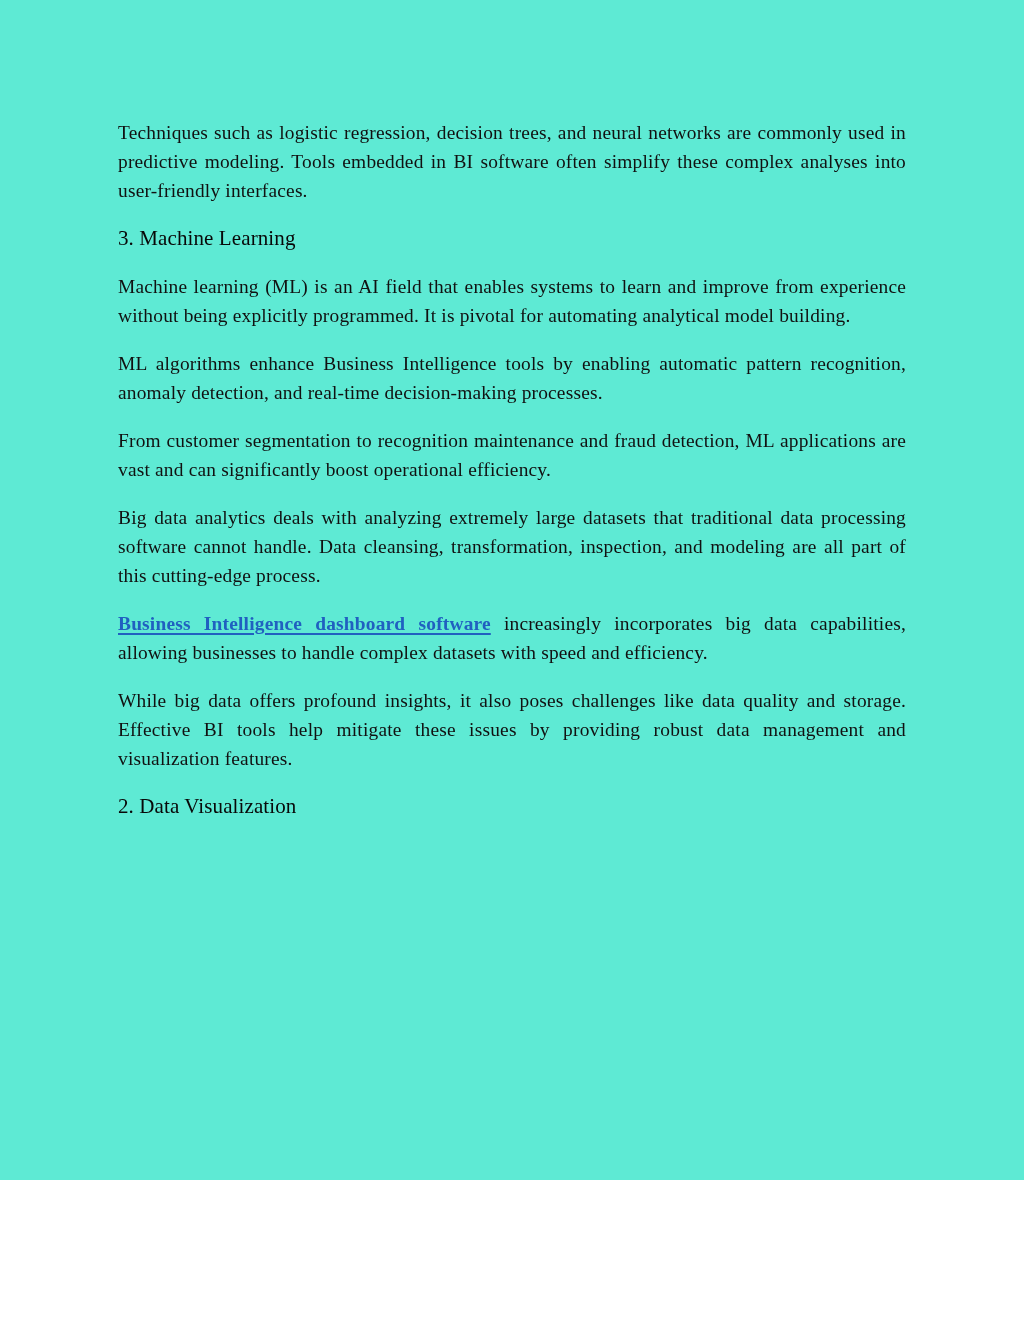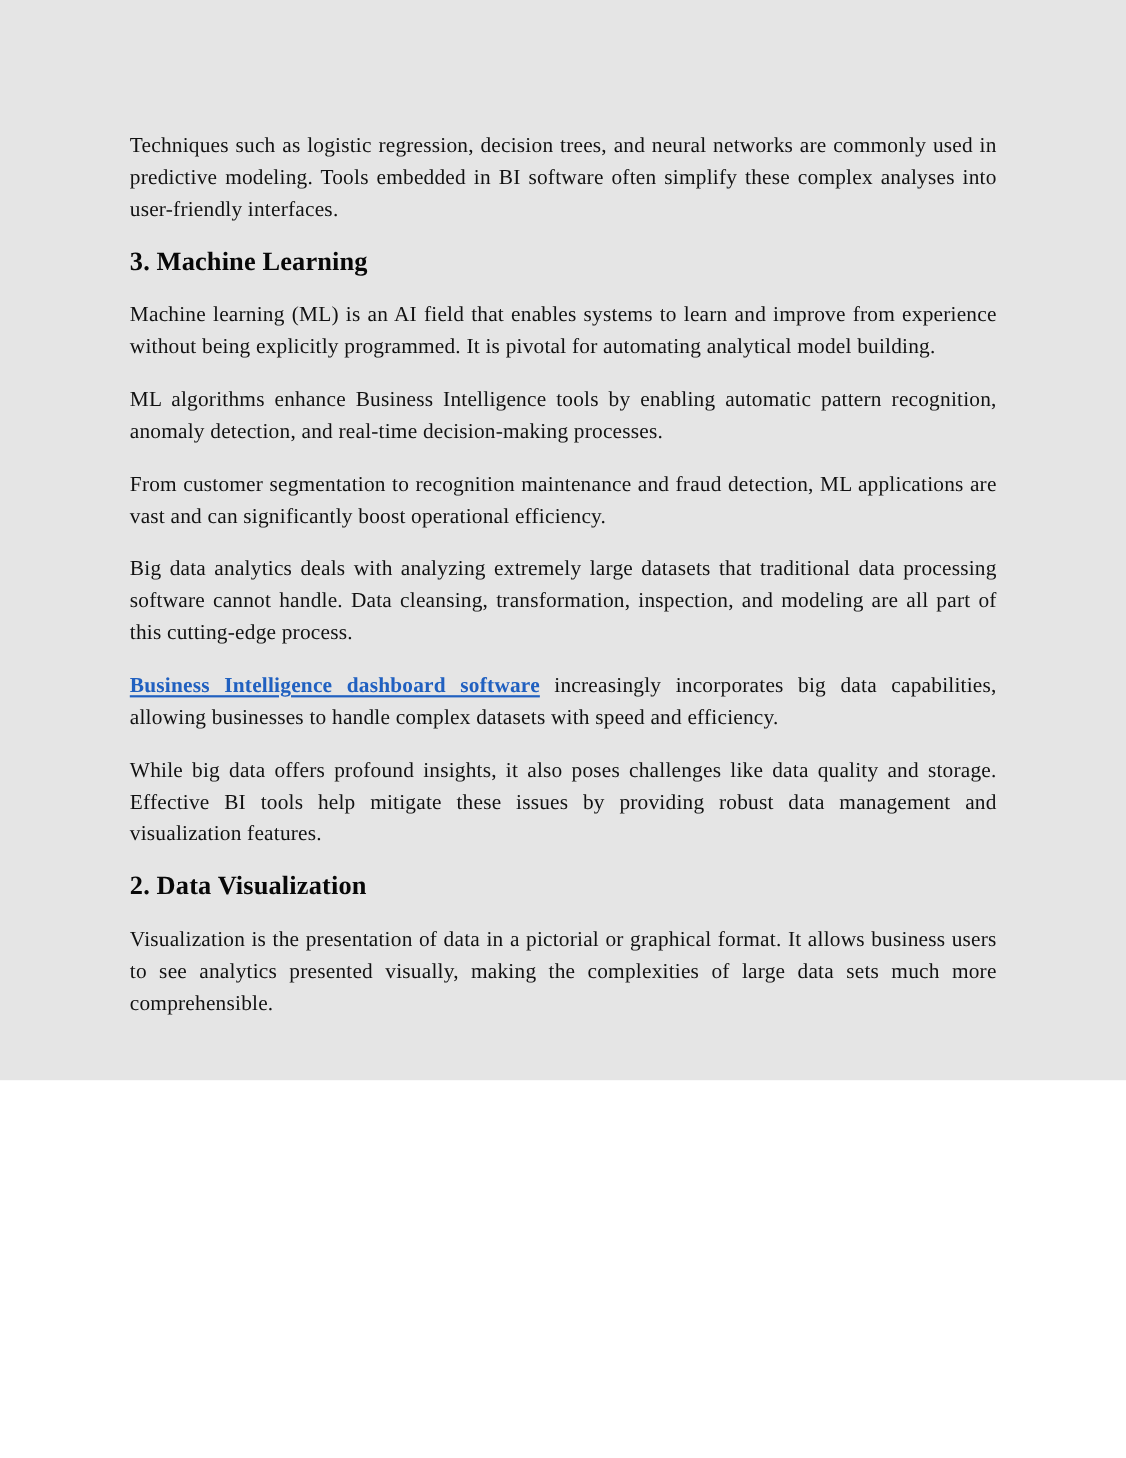--- a/index.html
+++ b/index.html
@@ -9,46 +9,46 @@
   }
   body {
     width: 1024px;
     height: 1325px;
     font-family: "Liberation Serif", "DejaVu Serif", serif;
     color: #101010;
     -webkit-font-smoothing: antialiased;
   }
   .page {
     width: 1024px;
-    height: 982px;
+    height: 1180px;
     box-sizing: border-box;
     padding: 118px 119px 17px 118px;
-    background: #e5e5e5;
+    background: #5eead4;
     position: relative;
   }
   .content {
     width: 788px;
   }
   p.para {
     margin: 0 0 19px 0;
     font-size: 19.4px;
     line-height: 29px;
     text-align: justify;
     text-justify: inter-word;
     color: #111111;
     letter-spacing: 0.01em;
   }
   p.para:last-child {
     margin-bottom: 0;
   }
   h2.heading {
     margin: 0 0 19px 0;
-    font-size: 24px;
+    font-size: 21px;
     line-height: 29px;
-    font-weight: bold;
+    font-weight: normal;
     text-align: left;
     color: #080808;
     letter-spacing: 0.005em;
   }
   a.inline-link {
     color: #2060c0;
     font-weight: bold;
     text-decoration: underline;
     text-decoration-thickness: 2px;
     text-underline-offset: 3px;
@@ -72,17 +72,16 @@
 
 
     <p class="para">Big data analytics deals with analyzing extremely large datasets that traditional data processing software cannot handle. Data cleansing, transformation, inspection, and modeling are all part of this cutting-edge process.</p>
 
     <p class="para"><a class="inline-link" href="#">Business Intelligence dashboard software</a><span> increasingly incorporates big data capabilities, allowing businesses to handle complex datasets with speed and efficiency.</span></p>
 
     <p class="para">While big data offers profound insights, it also poses challenges like data quality and storage. Effective BI tools help mitigate these issues by providing robust data management and visualization features.</p>
 
     <h2 class="heading">2. Data Visualization</h2>
 
-    <p class="para">Visualization is the presentation of data in a pictorial or graphical format. It allows business users to see analytics presented visually, making the complexities of large data sets much more comprehensible.</p>
 
 
   </div>
 </div>
 
 </body></html>

